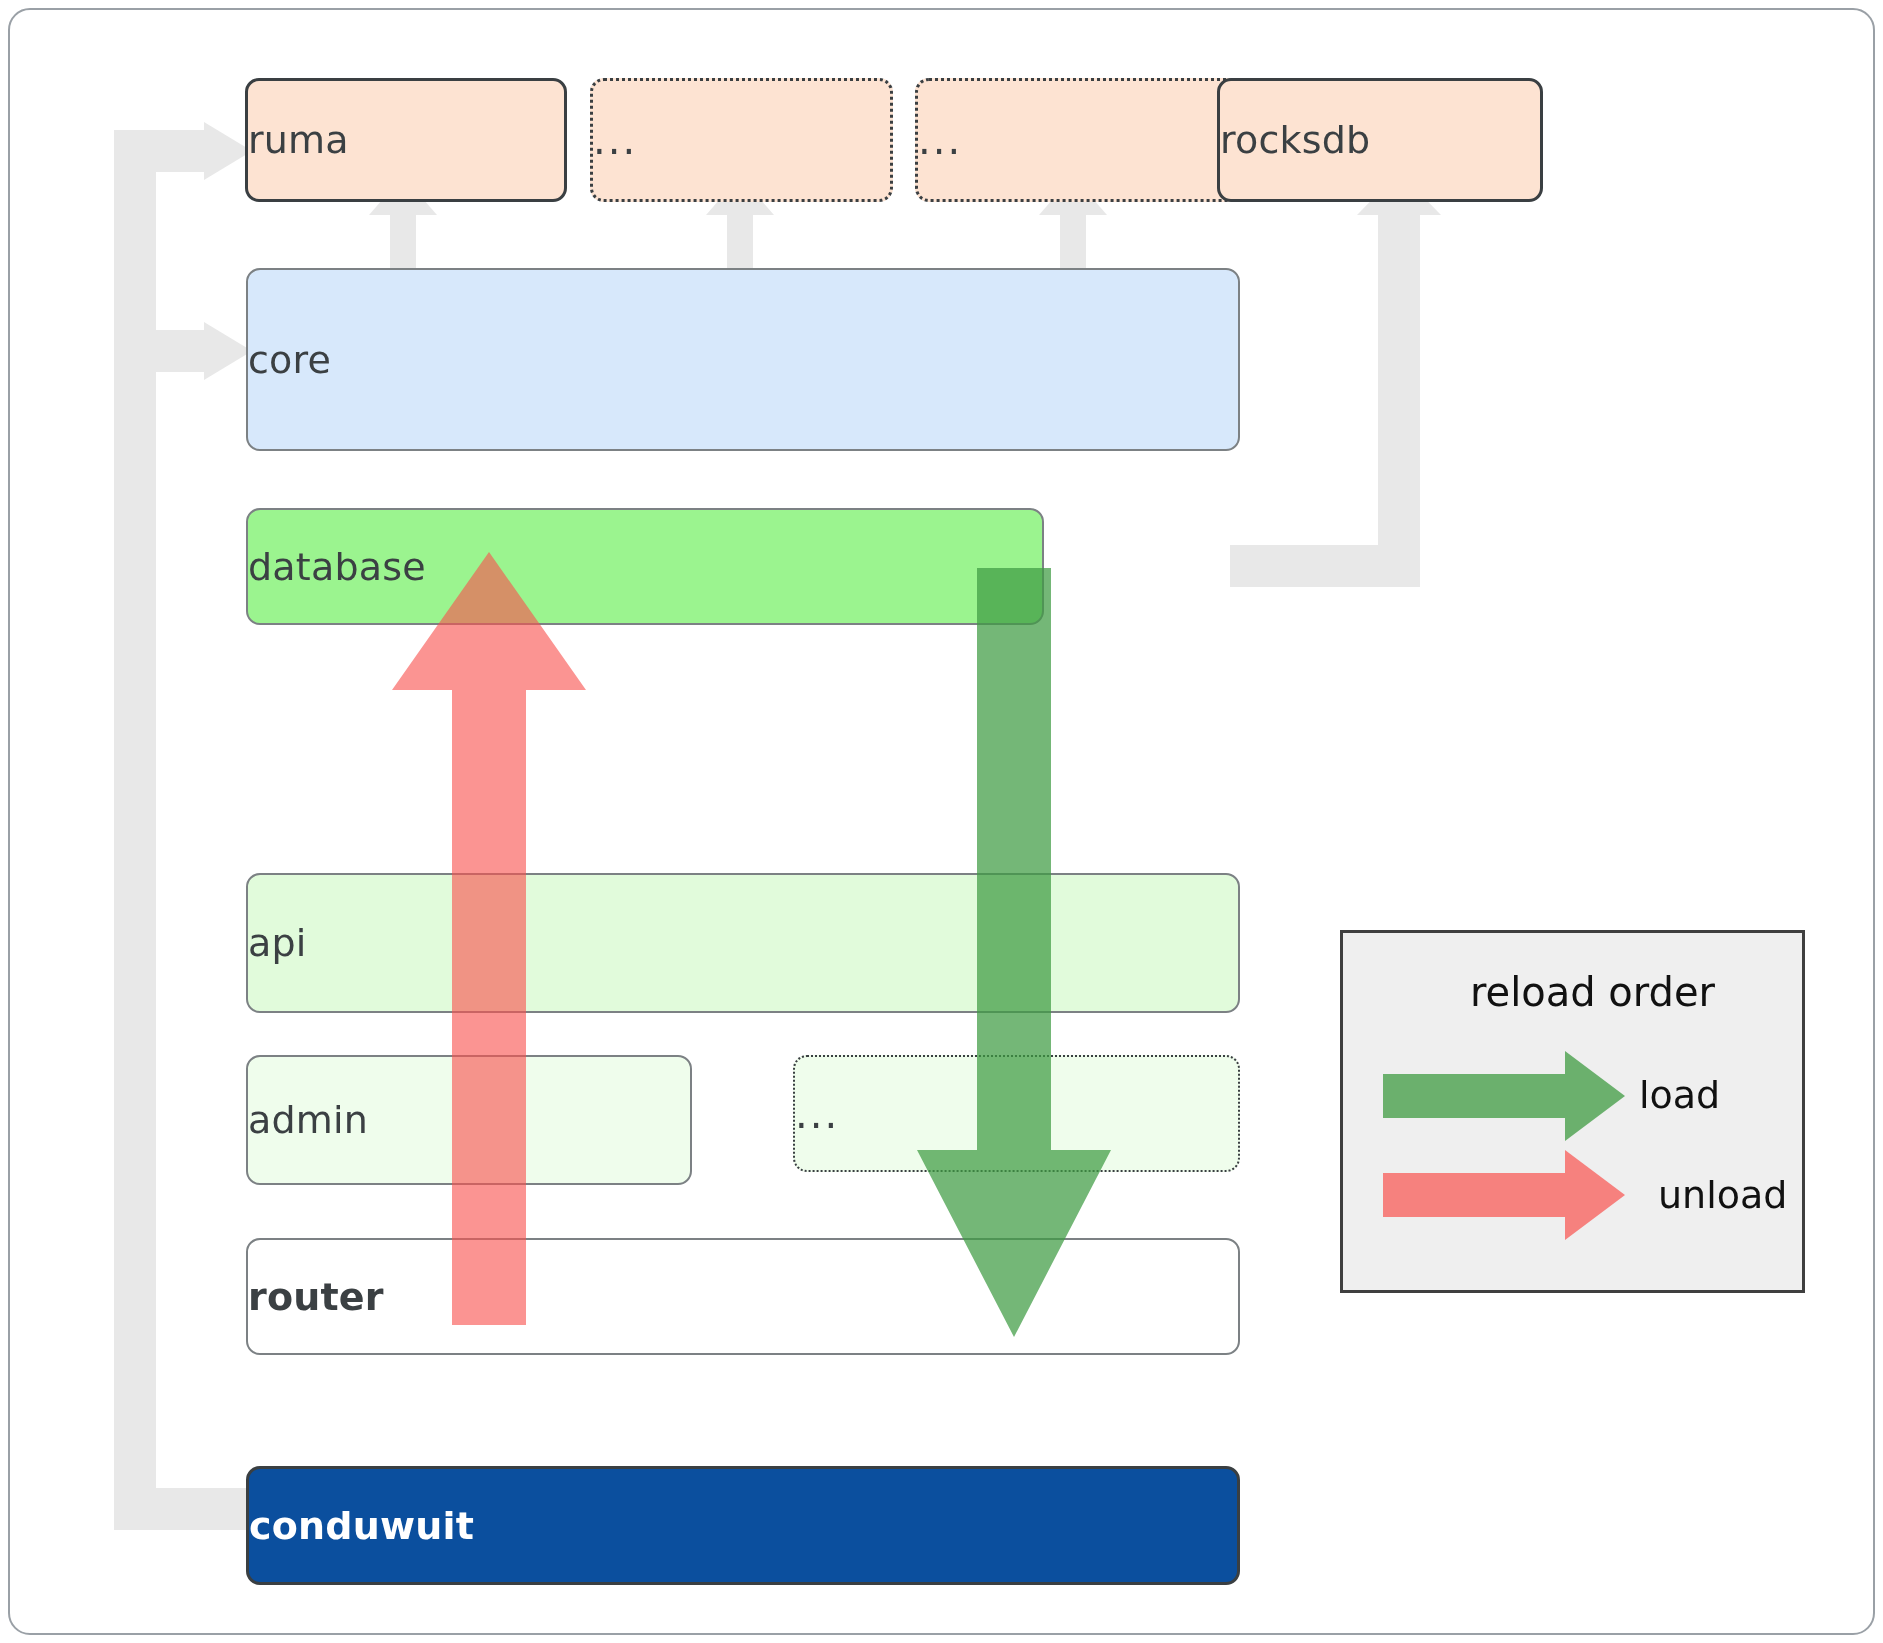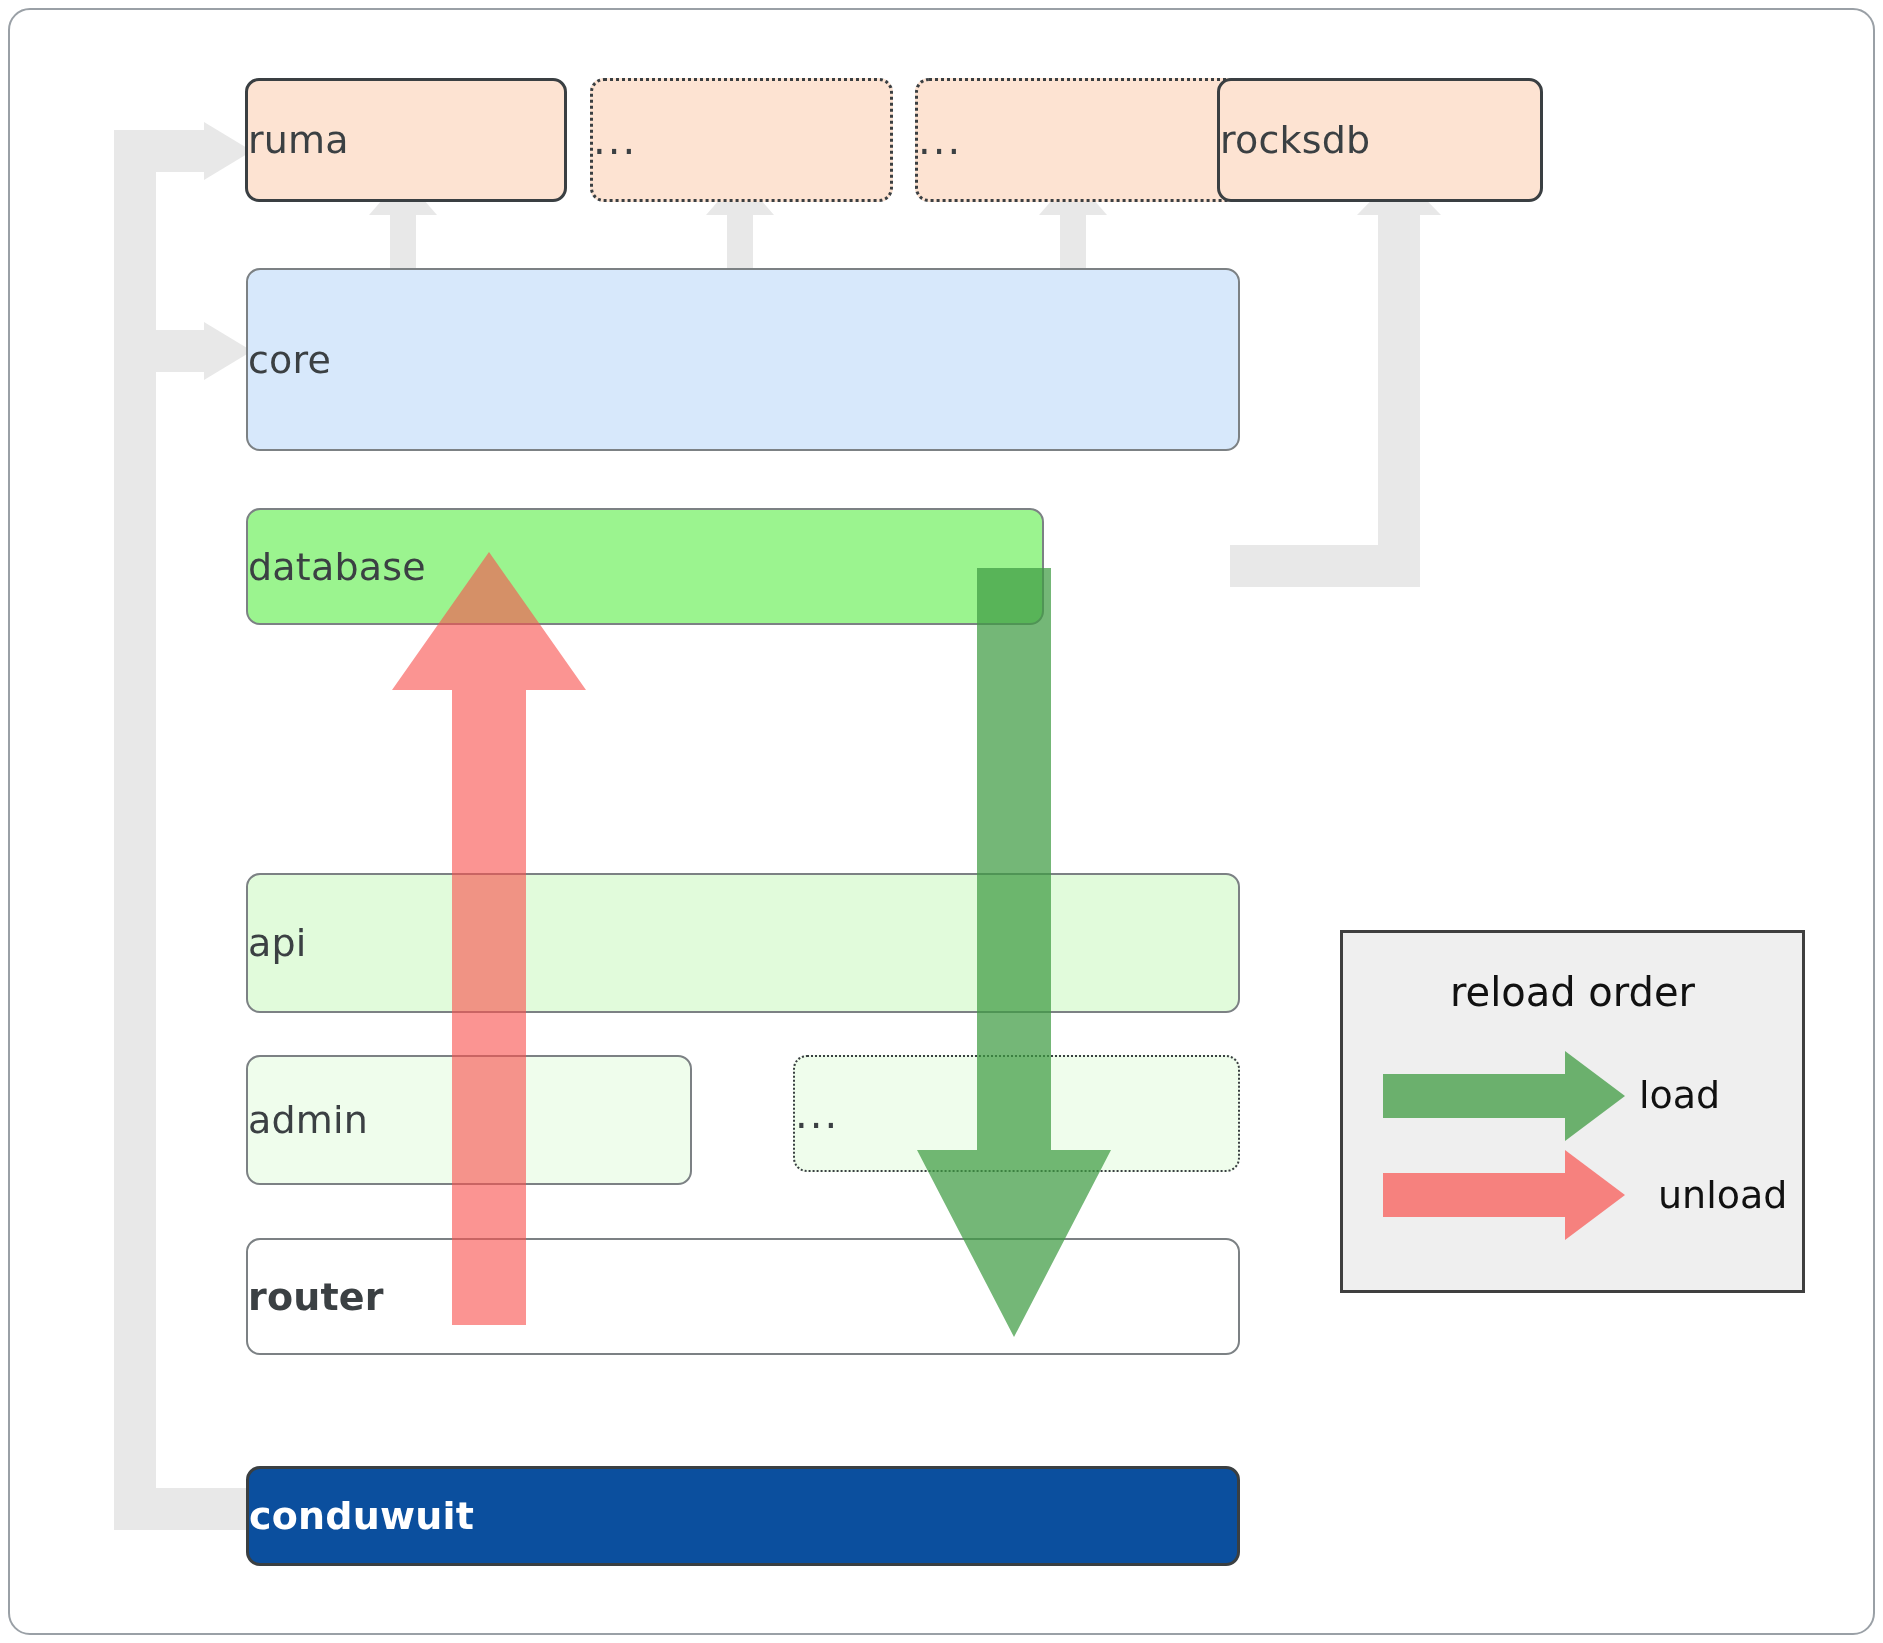--- a/index.html
+++ b/index.html
@@ -151,36 +151,36 @@
   </div>
 
   <div class="box box-dotted z-boxes" style="left:793px; top:1055px; width:447px; height:117px; background:#effdec; border-width:2px;">
     <span class="ellipsis">...</span>
   </div>
 
   <div class="box box-thin z-boxes" style="left:246px; top:1238px; width:994px; height:117px; background:#ffffff;font-weight:bold;">
     <span>router</span>
   </div>
 
-  <div class="box box-solid z-boxes" style="left:246px; top:1466px; width:994px; height:100px; background:#0b4f9e; color:#ffffff; font-weight:bold;">
+  <div class="box box-solid z-boxes" style="left:246px; top:1466px; width:994px; height:119px; background:#0b4f9e; color:#ffffff; font-weight:bold;">
     <span>conduwuit</span>
   </div>
 
   <svg class="layer z-arrows" viewBox="0 0 1883 1643">
 
     <g opacity="0.62">
       <polygon fill="#f9534f" points="452,1325 452,690 392,690 489,552 586,690 526,690 526,1325"></polygon>
     </g>
 
     <g opacity="0.72">
       <polygon fill="#3f9b42" points="977,568 977,1150 917,1150 1014,1337 1111,1150 1051,1150 1051,568"></polygon>
     </g>
   </svg>
 
-  <div class="legend z-legend" style="left:1340px; top:930px; width:465px; height:363px;">
+  <div class="legend z-legend" style="left:1340px; top:930px; width:465px; height:363px;padding-left:20px;">
     <div class="legend-title">reload order</div>
 
     <svg style="position:absolute; left:0; top:0; width:465px; height:363px;" viewBox="0 0 465 363">
       <g opacity="0.75">
         <polygon fill="#3f9b42" points="40,141 222,141 222,118 282,163 222,208 222,185 40,185"></polygon>
       </g>
       <g opacity="0.7">
         <polygon fill="#f9534f" points="40,240 222,240 222,217 282,262 222,307 222,284 40,284"></polygon>
       </g>
     </svg>

